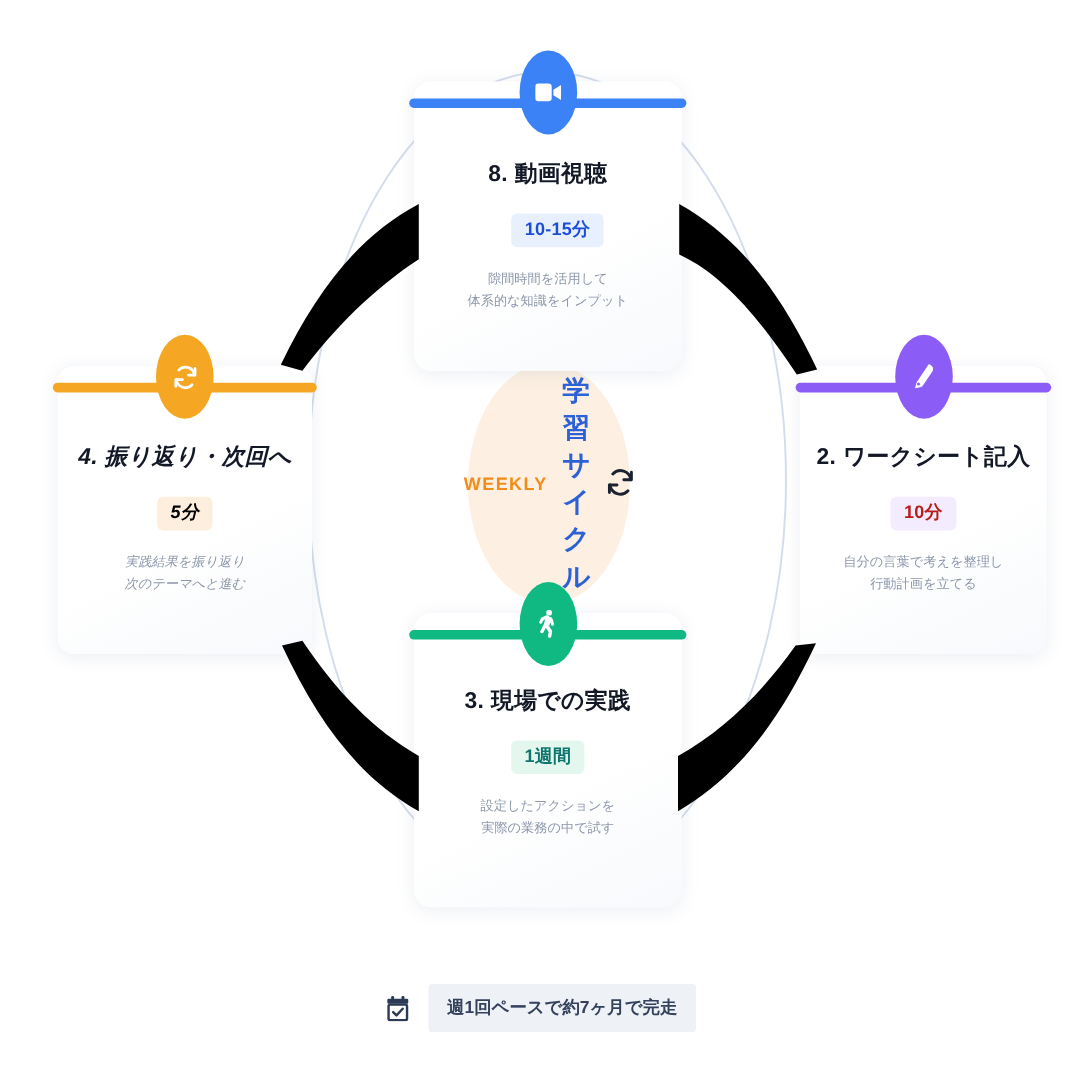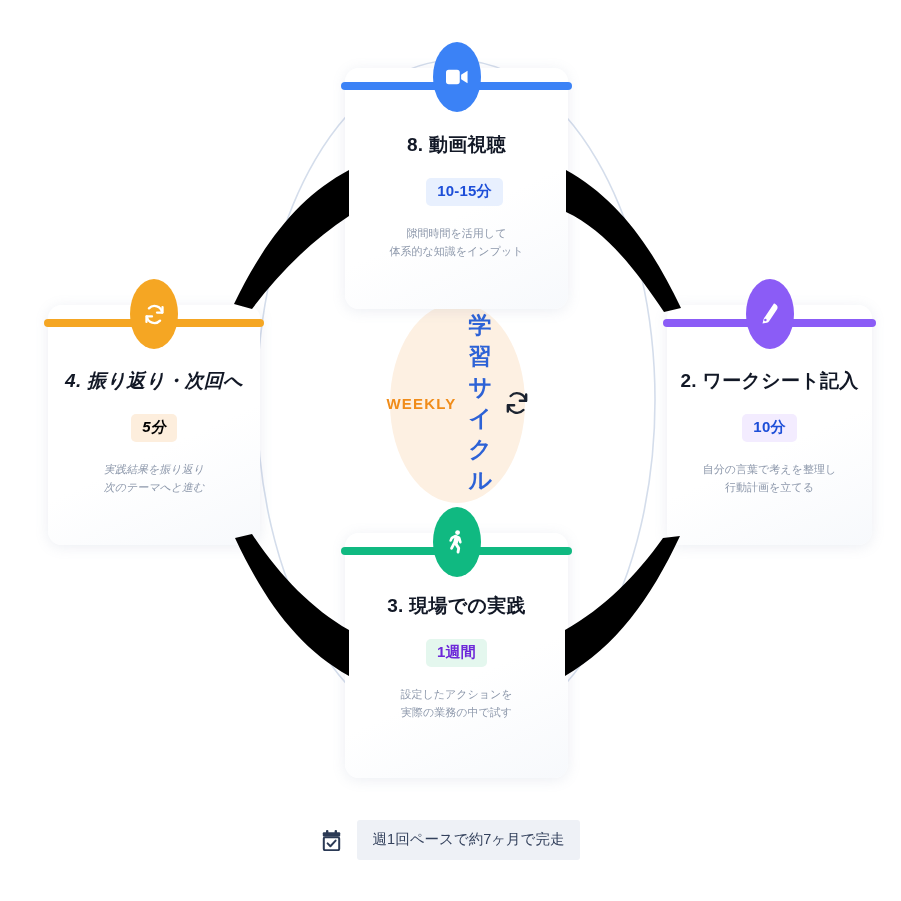--- a/index.html
+++ b/index.html
@@ -121,21 +121,21 @@
     margin-top: 19px;
     font-size: 11px;
     line-height: 1.62;
     color: #8d98ab;
     white-space: pre-line;
   }
 
   
   #card-1 { left: 345px; top: 68px;  width: 223px; height: 241px; }
   #card-2 { left: 667px; top: 305px; width: 205px; height: 240px; }
-  #card-3 { left: 345px; top: 533px; width: 223px; height: 245px; }
+  #card-3 { left: 345px; top: 511px; width: 223px; height: 245px; }
   #card-4 { left: 48px;  top: 305px; width: 212px; height: 240px; font-style: italic; }
 
   #card-1 .card-body { top: 64px; }
   #card-2 .card-body { top: 63px; }
   #card-3 .card-body { top: 60px; }
   #card-4 .card-body { top: 63px; }
 
   
   #arrow-svg {
     position: absolute;
@@ -154,20 +154,21 @@
     display: flex;
     justify-content: center;
     align-items: center;
     gap: 64px;
     z-index: 4;
   }
   .note {
     display: flex;
     align-items: center;
     gap: 14px;
+    font-weight: bold;
   }
   .note-icon {
     color: #2b3a55;
     display: flex;
     align-items: center;
     justify-content: center;
     width: 22px;
     height: 26px;
     flex: none;
   }
@@ -219,37 +220,37 @@
   <div class="card" id="card-2">
     <div class="card-bar wide" style="background:#8b5cf6;"></div>
     <div class="card-icon" style="background:#8b5cf6;">
       <svg width="20" height="22" viewBox="0 0 20 22" fill="currentColor" aria-hidden="true">
         <path d="M15.6 1.2 c1.9 1.3 2.6 3.3 1.5 5.1 L9.1 18.2 c-.5.8-1.3 1.3-2.2 1.5 l-4.4.9 1.1-4.3 c.2-.9.7-1.7 1.3-2.3 L13.6.9 c.5-.5 1.4-.3 2 .3 Z"></path>
         <circle cx="5.4" cy="17.1" r="1.25" fill="#8b5cf6"></circle>
       </svg>
     </div>
     <div class="card-body">
       <div class="card-title">2. ワークシート記入</div>
-      <div class="card-chip" style="background:#f3ecff;color:#1d4ed8;">10分</div>
+      <div class="card-chip" style="background:#f3ecff;color:#b91c1c;">10分</div>
       <div class="card-desc">自分の言葉で考えを整理し
 行動計画を立てる</div>
     </div>
   </div>
 
   <div class="card" id="card-3">
     <div class="card-bar wide" style="background:#10b981;"></div>
     <div class="card-icon" style="background:#10b981;">
       <svg width="16" height="24" viewBox="0 0 16 24" fill="currentColor" aria-hidden="true">
         <circle cx="8.6" cy="2.6" r="2.4"></circle>
         <path d="M9.4 6.1 c1.2.1 1.9.9 2.2 2 l1 3.6 c.2.8-.2 1.5-.9 1.7 -.7.2-1.4-.2-1.6-1 l-.5-1.9 -1 3.3 2.1 3.2 c.4.6.5 1.1.4 1.8 l-.7 3.6 c-.2.8-.9 1.3-1.7 1.1 -.8-.2-1.2-.9-1.1-1.7 l.6-3.1 -2.4-3.6 -2 3.9 c-.4.8-1.2 1-1.9.6 -.7-.4-.9-1.2-.5-2 l2.9-5.6 1-3.9 -1.6.9 -.9 2 c-.3.7-1 1-1.7.7 -.7-.3-.9-1-.6-1.7 l1.1-2.5 c.2-.5.6-.9 1.1-1.1 l2.9-1.3 c.5-.2 1-.3 1.3-.3 Z"></path>
       </svg>
     </div>
     <div class="card-body">
       <div class="card-title">3. 現場での実践</div>
-      <div class="card-chip" style="background:#e4f7ee;color:#6d28d9;">1週間</div>
+      <div class="card-chip" style="background:#e4f7ee;color:#0f766e;">1週間</div>
       <div class="card-desc">設定したアクションを
 実際の業務の中で試す</div>
     </div>
   </div>
 
   <div class="card" id="card-4">
     <div class="card-bar wide" style="background:#f5a623;"></div>
     <div class="card-icon" style="background:#f5a623;">
       <svg width="21" height="21" viewBox="0 0 22 22" fill="none" stroke="currentColor" stroke-width="2.4" stroke-linecap="round" stroke-linejoin="round" aria-hidden="true">
         <path d="M19 9 A8 8 0 0 0 5.2 4.6"></path>

